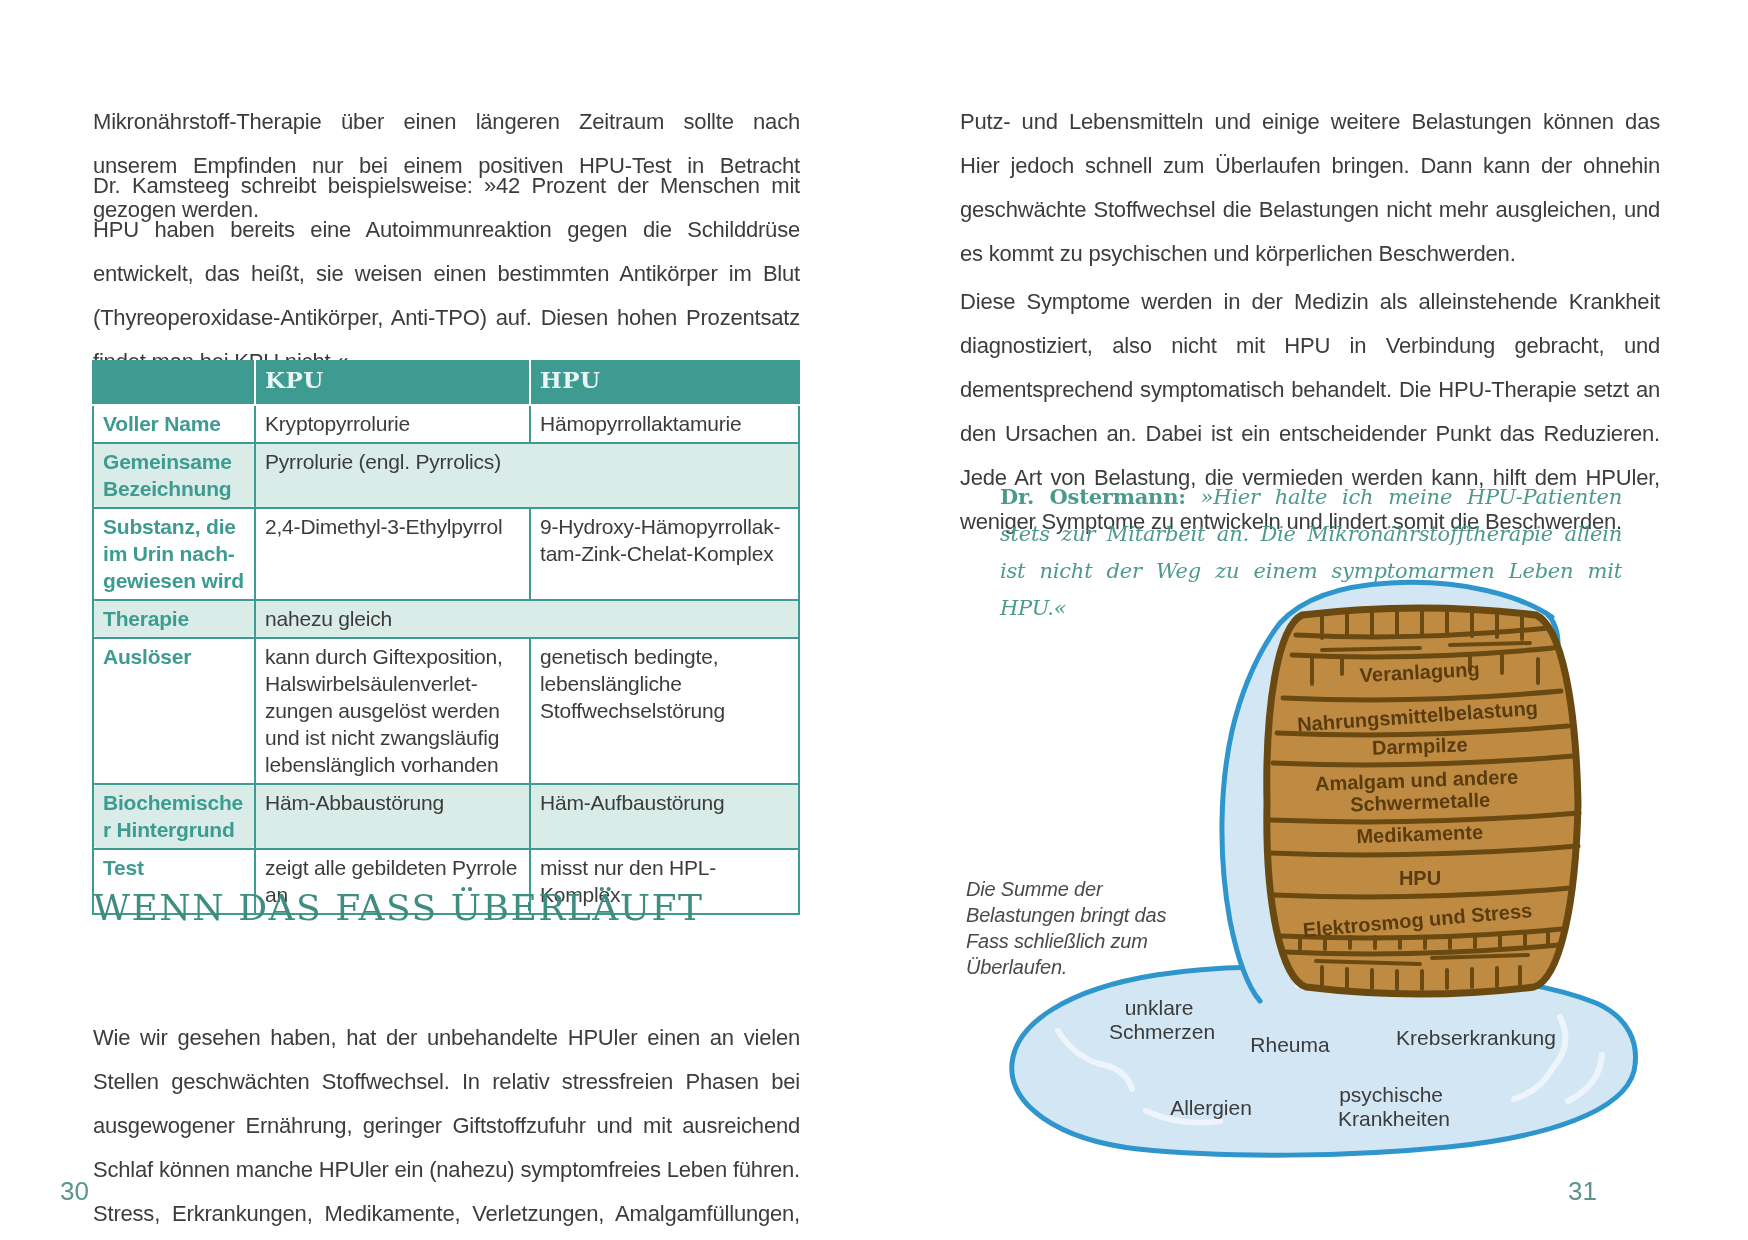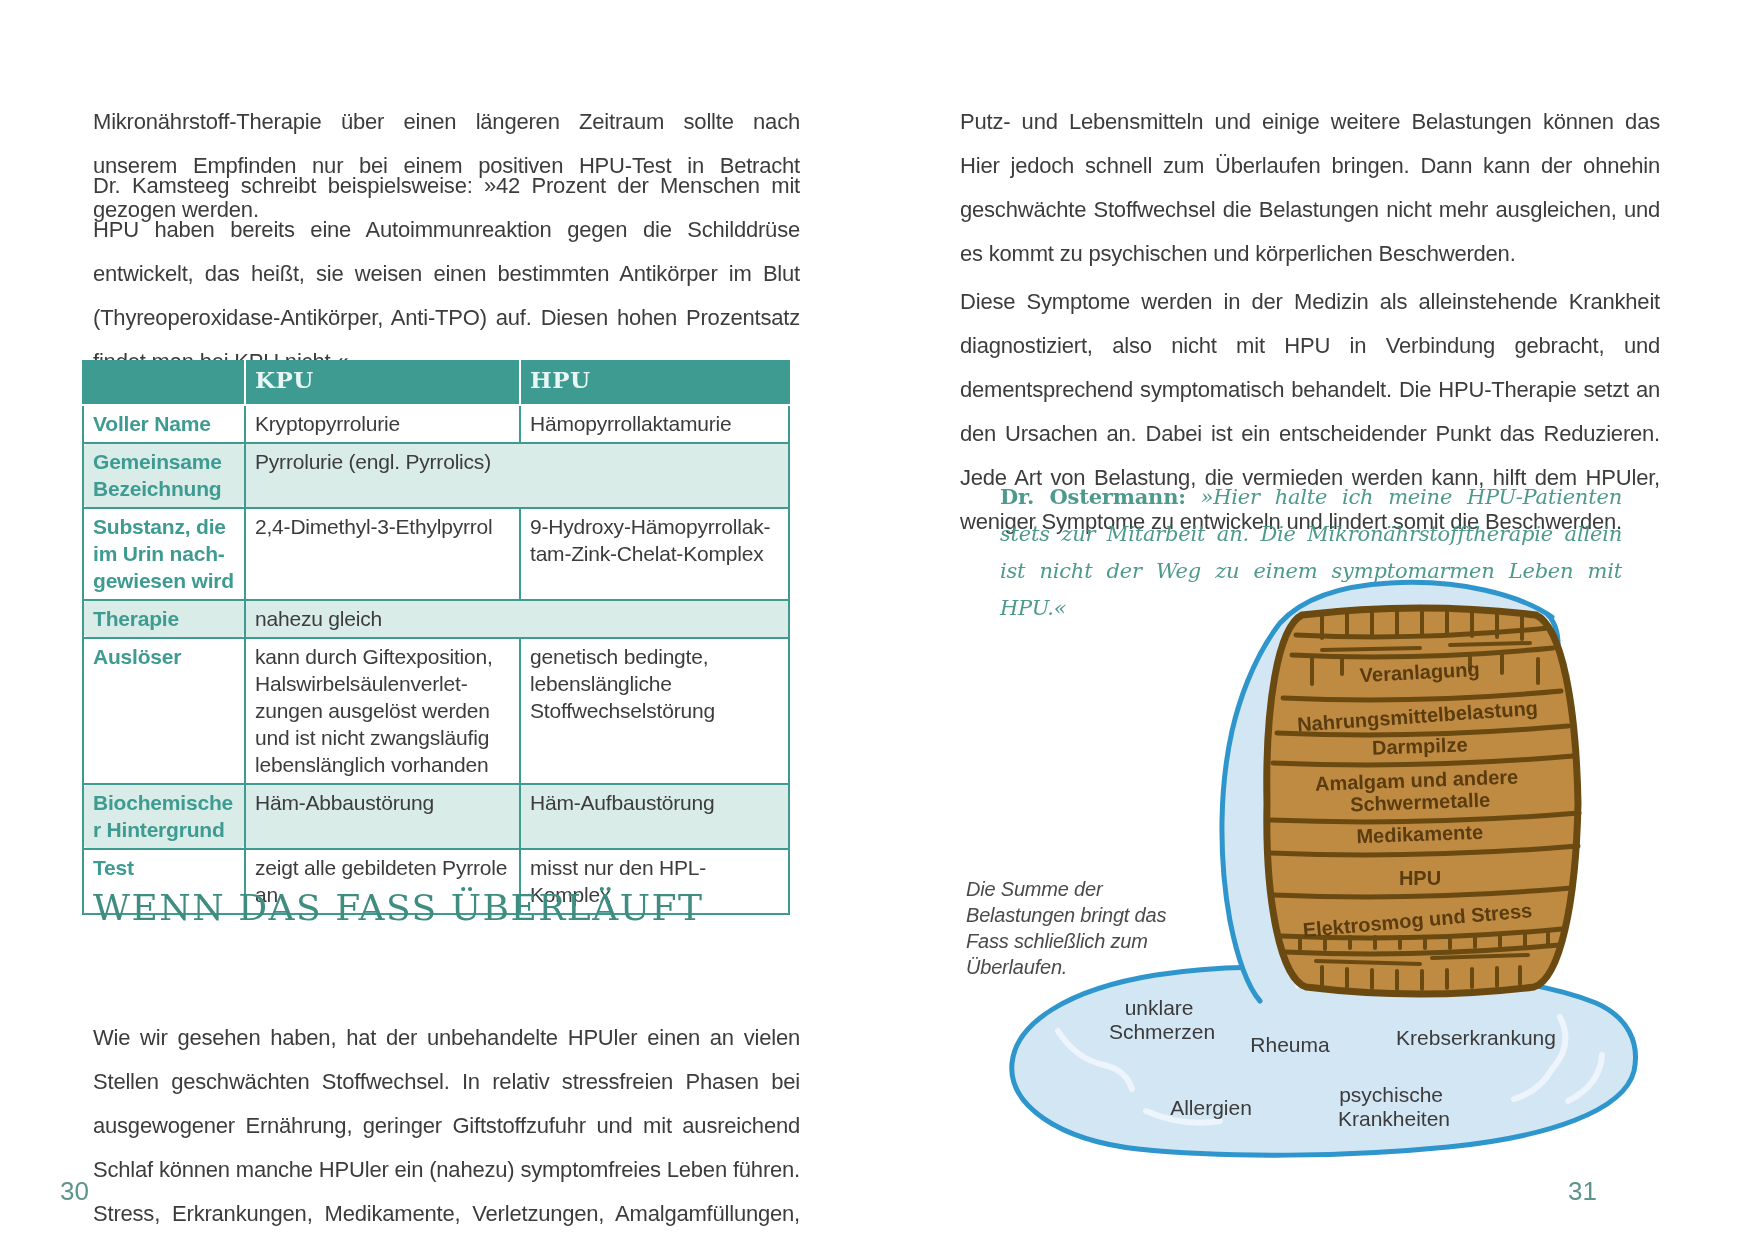--- a/index.html
+++ b/index.html
@@ -7,21 +7,21 @@
     position:relative;width:1748px;height:1240px;background:#ffffff;overflow:hidden;
     font-family:"Liberation Sans",sans-serif;color:var(--body,#3c3c3c);
   }
   .para{
     position:absolute;text-align:justify;font-size:22px;line-height:44px;
     letter-spacing:-0.2px;color:var(--body,#3c3c3c);
   }
   .lcol{left:93px;width:707px;}
   .rcol{left:960px;width:700px;}
   
-  #tablewrap{position:absolute;left:82px;top:360px;width:604px;}
+  #tablewrap{position:absolute;left:92px;top:360px;width:604px;}
   table.cmp{border-collapse:collapse;width:706px;table-layout:fixed;}
   table.cmp td{
     border:2px solid var(--accent,#3d9b91);
     font-size:21px;line-height:27px;letter-spacing:-0.2px;
     padding:4px 8px 5px 9px;vertical-align:top;color:var(--body,#3c3c3c);
     word-wrap:break-word;
   }
   table.cmp thead td{
     background:var(--accent,#3d9b91);
     border-color:#ffffff;border-top-color:var(--accent,#3d9b91);

